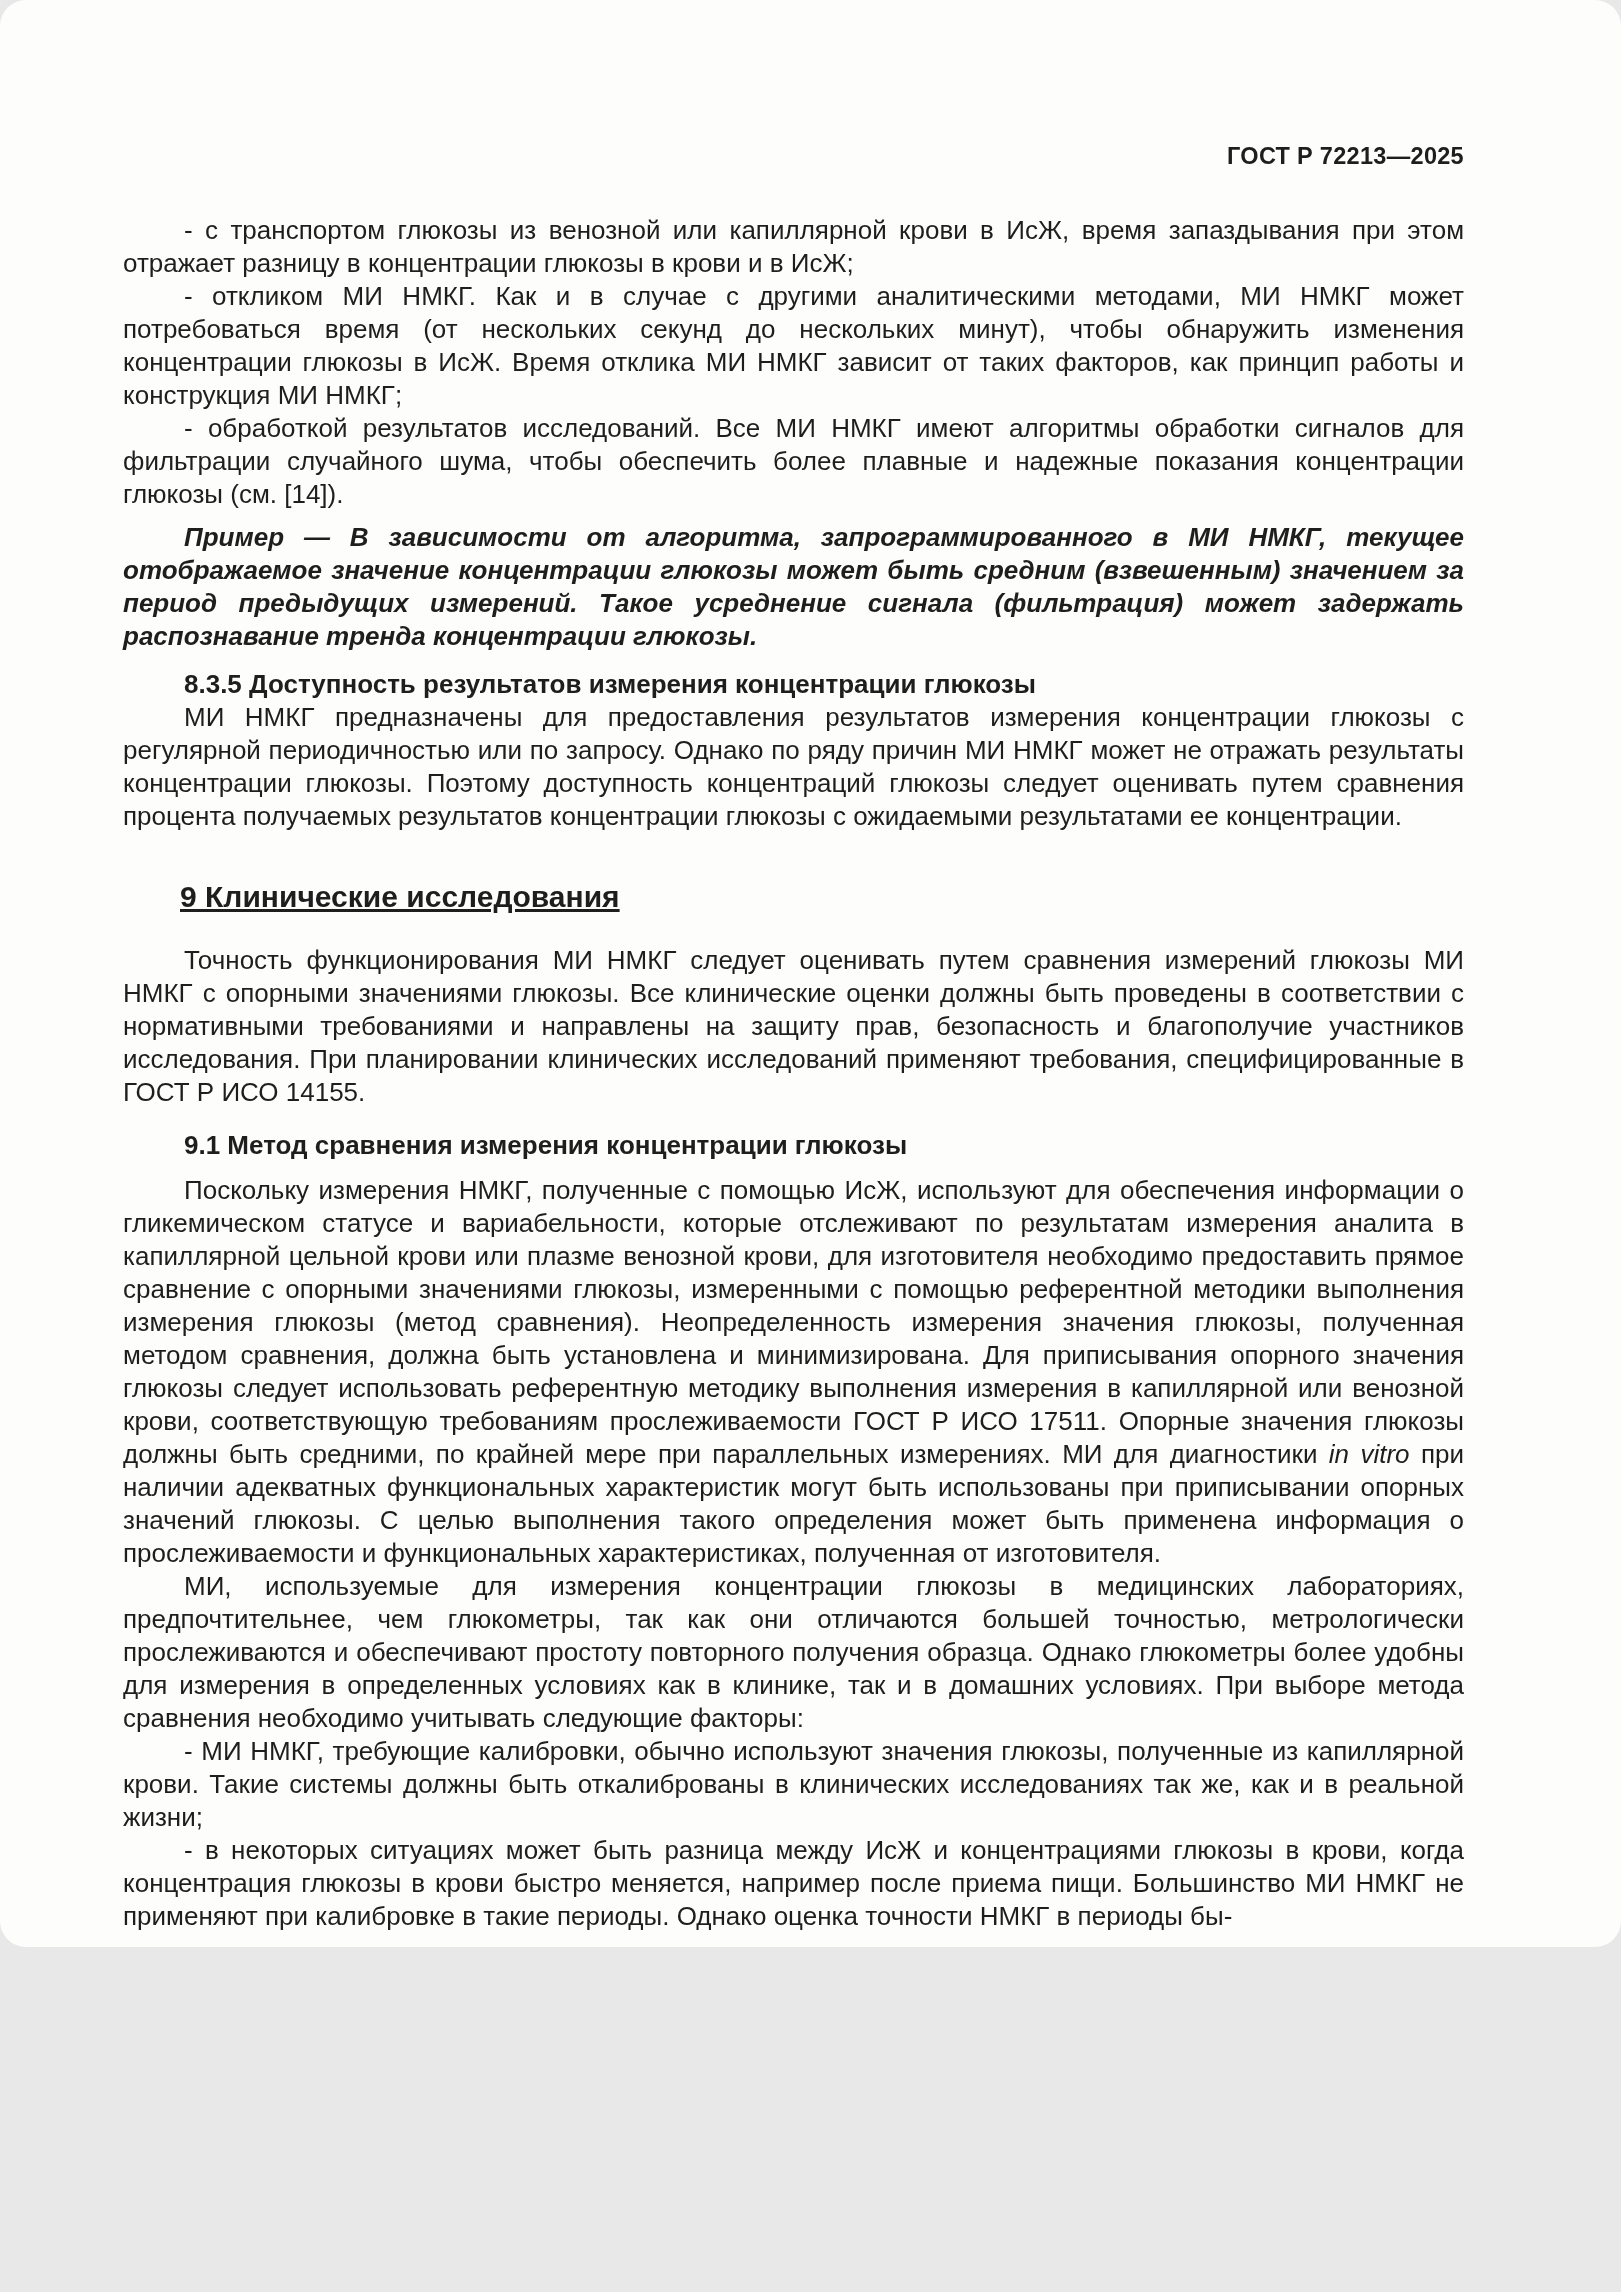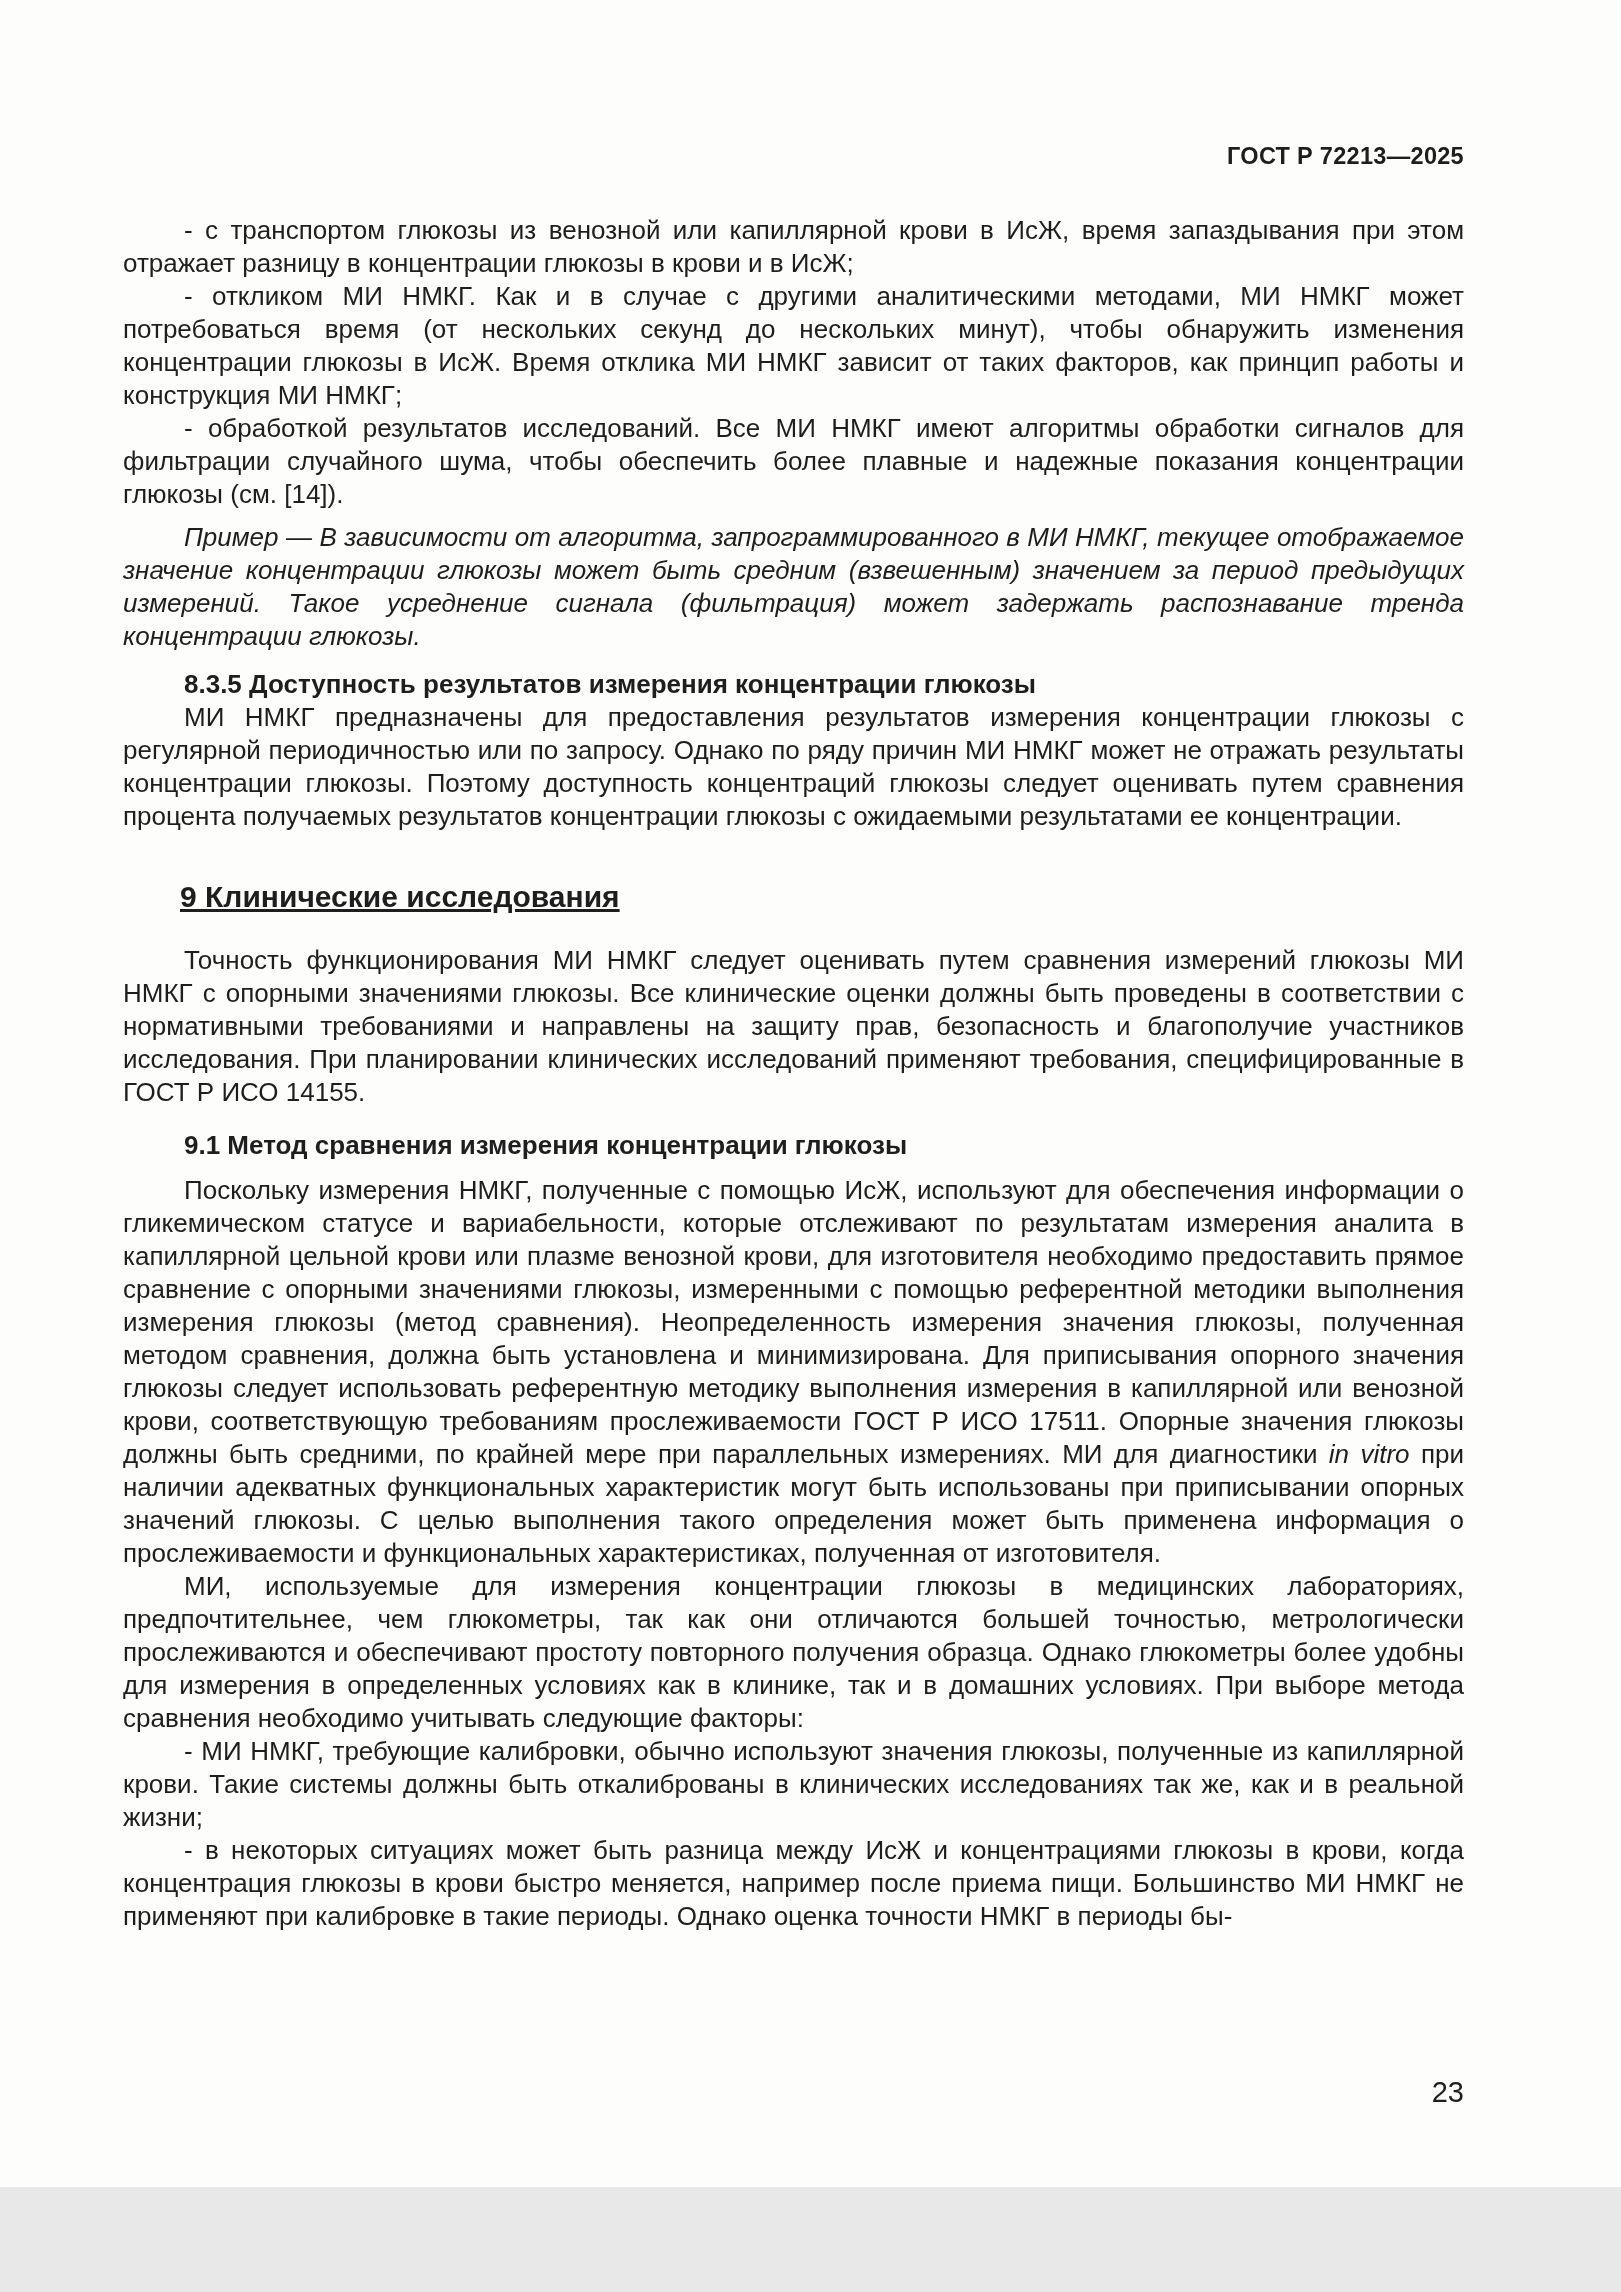--- a/index.html
+++ b/index.html
@@ -3,26 +3,27 @@
 <meta charset="utf-8">
 <style>
   html, body {
     margin: 0;
     padding: 0;
     background: #e8e8e8;
   }
   .page {
     position: relative;
     width: 1621px;
-    height: 2187px;
+    height: 1947px;
     margin: 0 auto;
     background: #fdfdfc;
     color: #1e1e1e;
     font-family: "Liberation Sans", sans-serif;
     overflow: hidden;
+    border-radius: 26px;
   }
   .doc-header {
     position: absolute;
     top: 143px;
     left: 123px;
     width: 1341px;
     text-align: right;
     font-size: 23.5px;
     font-weight: 700;
     letter-spacing: 0.3px;
@@ -34,21 +35,21 @@
     width: 1341px;
   }
   .content p {
     margin: 0;
     font-size: 26px;
     line-height: 33px;
     text-align: justify;
     text-indent: 61px;
   }
   .example {
-    font-weight: 400;
+    font-weight: 700;
     font-style: italic;
     margin: 9.8px 0 !important;
   }
   .h4 {
     font-weight: 700;
     margin-top: 15.7px !important;
     text-align: left !important;
   }
   .section-heading {
     font-size: 30px !important;

